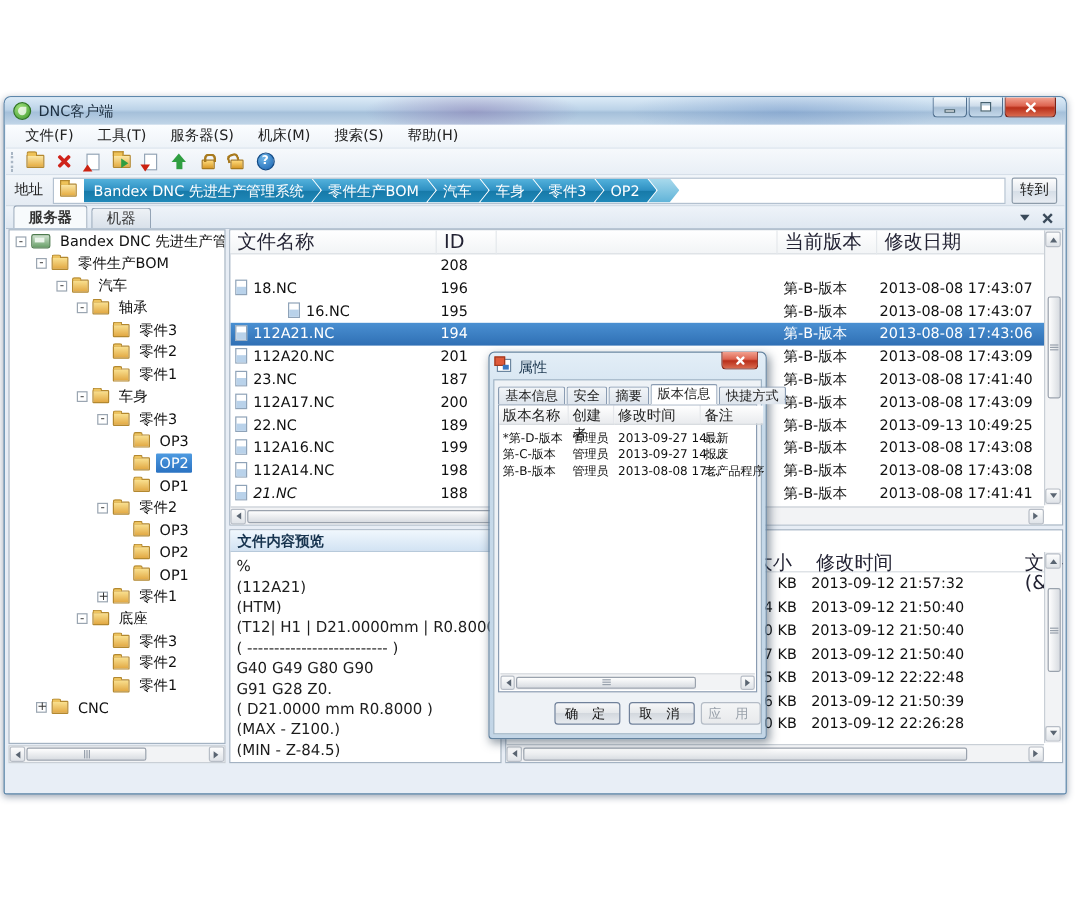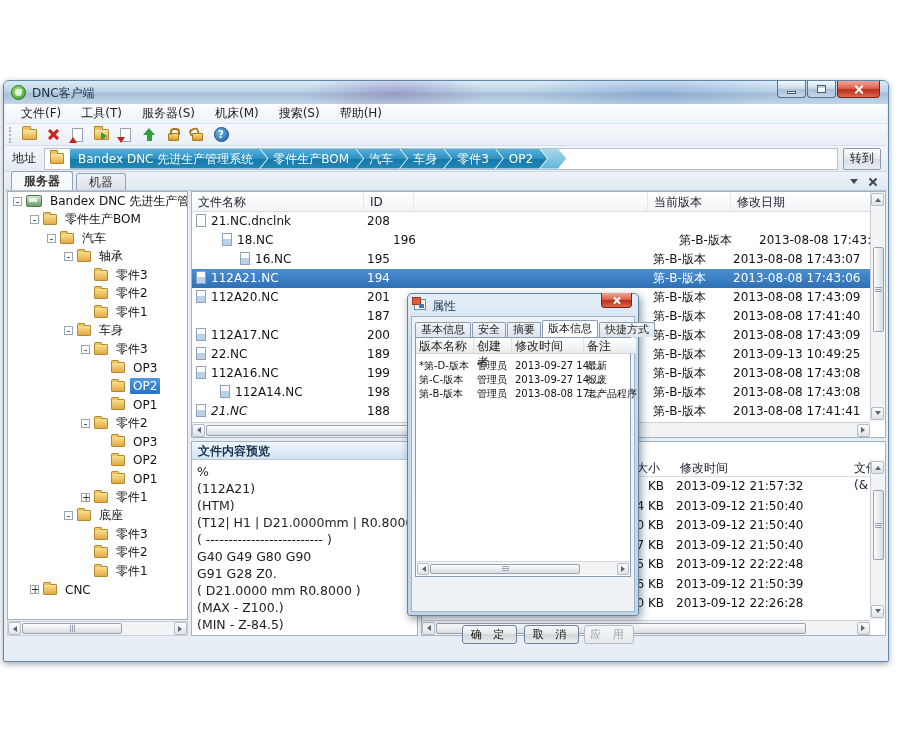--- a/index.html
+++ b/index.html
@@ -110,21 +110,21 @@
   .sb-thumb{height:11px;background:linear-gradient(#fefefe,#d8dce1);border:1px solid #9aa2ad;border-radius:2px;margin:0 1px;}
   .sb-thumb.v{position:absolute;left:1px;width:11px;background:linear-gradient(90deg,#fefefe,#d8dce1);}
   .grip-marks{display:flex;gap:1px;justify-content:center;align-items:center;height:100%;}
   .grip-marks i{display:block;width:1px;height:7px;background:#98a1ac;}
   .grip-marks.h i{width:7px;height:1px;}
   .grip-marks.h{flex-direction:column;}
 
   
   .filelist{position:absolute;left:186px;top:0;right:1px;height:247px;background:#fff;border:1px solid #a3b2c2;}
   .fl-head{position:absolute;left:0;top:0;right:15px;height:20px;background:linear-gradient(#ffffff,#f2f4f6);border-bottom:1px solid #d8dde2;}
-  .hcell{position:absolute;top:0;height:20px;line-height:20px;font-size:12px;color:#223;padding-left:6px;border-right:1px solid #e4e8ec;}
+  .hcell{position:absolute;top:0;height:20px;line-height:20px;font-size:16px;color:#223;padding-left:6px;border-right:1px solid #e4e8ec;}
   .fl-rows{position:absolute;left:0;top:20px;right:15px;bottom:16px;overflow:hidden;}
   .frow{position:absolute;left:0;right:0;height:19px;}
   .frow.selected{background:linear-gradient(#4a90d2,#2f6fb4);}
   .frow.selected .fcell{color:#fff;}
   .fcell{position:absolute;top:0;height:19px;line-height:19px;font-size:12px;color:#111;white-space:nowrap;}
   .pg{display:inline-block;width:10px;height:13px;background:#fff;border:1px solid #8fa3b8;position:relative;margin-right:5px;vertical-align:-2px;}
   .pg.nc::after{content:"";position:absolute;left:0;top:5px;right:0;bottom:0;background:#b9d2ea;}
 
   
   .preview{position:absolute;left:186px;top:250px;width:227px;bottom:1px;background:#fff;border:1px solid #a3b2c2;}
@@ -164,21 +164,21 @@
   .dlg-tabs{position:absolute;left:3px;top:3px;right:3px;height:17px;display:flex;align-items:flex-end;}
   .dtab{font-size:11px;color:#222;height:15px;line-height:14px;padding:0 5px;border:1px solid #8a9cb2;border-bottom:none;
     border-radius:2px 2px 0 0;background:linear-gradient(#f2f5f8,#dde4ec);margin-right:1px;white-space:nowrap;}
   .dtab.active{background:#fff;height:17px;line-height:16px;position:relative;z-index:2;}
   .dlg-box{position:absolute;left:3px;right:3px;top:20px;height:240px;background:#fff;border:1px solid #8a9cb2;}
   .dvh{position:absolute;top:0;height:16px;line-height:16px;font-size:12px;color:#222;padding-left:3px;
     background:linear-gradient(#fff,#e9ebee);border-right:1px solid #dfe2e6;border-bottom:1px solid #cfd4d9;}
   .dvrow{position:absolute;left:0;right:0;height:14px;}
   .dvc{position:absolute;top:0;height:14px;line-height:14px;font-size:10px;color:#111;white-space:nowrap;}
   .dlg-hsb{position:absolute;left:1px;right:1px;bottom:1px;height:14px;background:#f2f3f5;border-top:1px solid #d6dade;display:flex;align-items:center;}
-  .dlg-btns{position:absolute;left:0;right:13px;top:268px;height:20px;margin-top:40px;}
+  .dlg-btns{position:absolute;left:0;right:13px;top:268px;height:20px;}
   .dbtn{position:absolute;height:19px;font-size:11px;font-family:inherit;color:#111;border:1px solid #70819a;border-radius:3px;
     background:linear-gradient(#f6f7f8,#e4e7ea 50%,#d3d8de 50%,#e7ebef);letter-spacing:4px;text-align:center;line-height:17px;}
   .dbtn.disabled{color:#9aa2ab;border-color:#b4bcc6;background:linear-gradient(#f4f5f6,#e8eaec);}
 </style>
 </head>
 <body>
 
 <div class="canvas">
   <div class="window">
 
@@ -398,26 +398,25 @@
 
       <div class="filelist">
         <div class="fl-head">
           <div class="hcell" style="left:0;width:172px;">文件名称</div>
           <div class="hcell" style="left:172px;width:50px;">ID</div>
           <div class="hcell" style="left:455px;width:84px;border-left:1px solid #e4e8ec;">当前版本</div>
           <div class="hcell" style="left:539px;width:200px;">修改日期</div>
         </div>
         <div class="fl-rows" id="filerows">
             <div class="frow" style="top: 0px;">
-              <span class="fcell" style="left: 4px; width: 168px;"><span class="pg"></span>21.NC.dnclnk</span>
               <span class="fcell" style="left: 175px;">208</span>
               <span class="fcell" style="left: 461px;"></span>
               <span class="fcell" style="left: 541px;"></span>
             </div>
-            <div class="frow" style="top: 19px; margin-left: 26px;">
+            <div class="frow" style="top: 19px;">
               <span class="fcell" style="left: 4px; width: 168px;"><span class="pg nc"></span>18.NC</span>
               <span class="fcell" style="left: 175px;">196</span>
               <span class="fcell" style="left: 461px;">第-B-版本</span>
               <span class="fcell" style="left: 541px;">2013-08-08 17:43:07</span>
             </div>
             <div class="frow" style="top: 38px;">
               <span class="fcell" style="left: 4px; width: 168px; margin-left: 44px;"><span class="pg nc"></span>16.NC</span>
               <span class="fcell" style="left: 175px;">195</span>
               <span class="fcell" style="left: 461px;">第-B-版本</span>
               <span class="fcell" style="left: 541px;">2013-08-08 17:43:07</span>
@@ -428,20 +427,21 @@
               <span class="fcell" style="left: 461px;">第-B-版本</span>
               <span class="fcell" style="left: 541px; text-align: right;">2013-08-08 17:43:06</span>
             </div>
             <div class="frow" style="top: 76px;">
               <span class="fcell" style="left: 4px; width: 168px;"><span class="pg nc"></span>112A20.NC</span>
               <span class="fcell" style="left: 175px;">201</span>
               <span class="fcell" style="left: 461px;">第-B-版本</span>
               <span class="fcell" style="left: 541px;">2013-08-08 17:43:09</span>
             </div>
             <div class="frow" style="top: 95px;">
+              <span class="fcell" style="left: 4px; width: 168px;"><span class="pg nc"></span>23.NC</span>
               <span class="fcell" style="left: 175px;">187</span>
               <span class="fcell" style="left: 461px;">第-B-版本</span>
               <span class="fcell" style="left: 541px;">2013-08-08 17:41:40</span>
             </div>
             <div class="frow" style="top: 114px;">
               <span class="fcell" style="left: 4px; width: 168px;"><span class="pg nc"></span>112A17.NC</span>
               <span class="fcell" style="left: 175px; text-align: center;">200</span>
               <span class="fcell" style="left: 461px;">第-B-版本</span>
               <span class="fcell" style="left: 541px;">2013-08-08 17:43:09</span>
             </div>
@@ -451,21 +451,21 @@
               <span class="fcell" style="left: 461px;">第-B-版本</span>
               <span class="fcell" style="left: 541px;">2013-09-13 10:49:25</span>
             </div>
             <div class="frow" style="top: 152px;">
               <span class="fcell" style="left: 4px; width: 168px;"><span class="pg nc"></span>112A16.NC</span>
               <span class="fcell" style="left: 175px;">199</span>
               <span class="fcell" style="left: 461px;">第-B-版本</span>
               <span class="fcell" style="left: 541px;">2013-08-08 17:43:08</span>
             </div>
             <div class="frow" style="top: 171px;">
-              <span class="fcell" style="left: 4px; width: 168px; margin-left: 24px;"><span class="pg nc"></span>112A14.NC</span>
+              <span class="fcell" style="left: 4px; width: 168px;"><span class="pg nc"></span>112A14.NC</span>
               <span class="fcell" style="left: 175px;">198</span>
               <span class="fcell" style="left: 461px;">第-B-版本</span>
               <span class="fcell" style="left: 541px;">2013-08-08 17:43:08</span>
             </div>
             <div class="frow" style="top: 190px;">
               <span class="fcell" style="left: 4px; width: 168px; font-style: italic;"><span class="pg nc"></span>21.NC</span>
               <span class="fcell" style="left: 175px;">188</span>
               <span class="fcell" style="left: 461px;">第-B-版本</span>
               <span class="fcell" style="left: 541px;">2013-08-08 17:41:41</span>
             </div>

